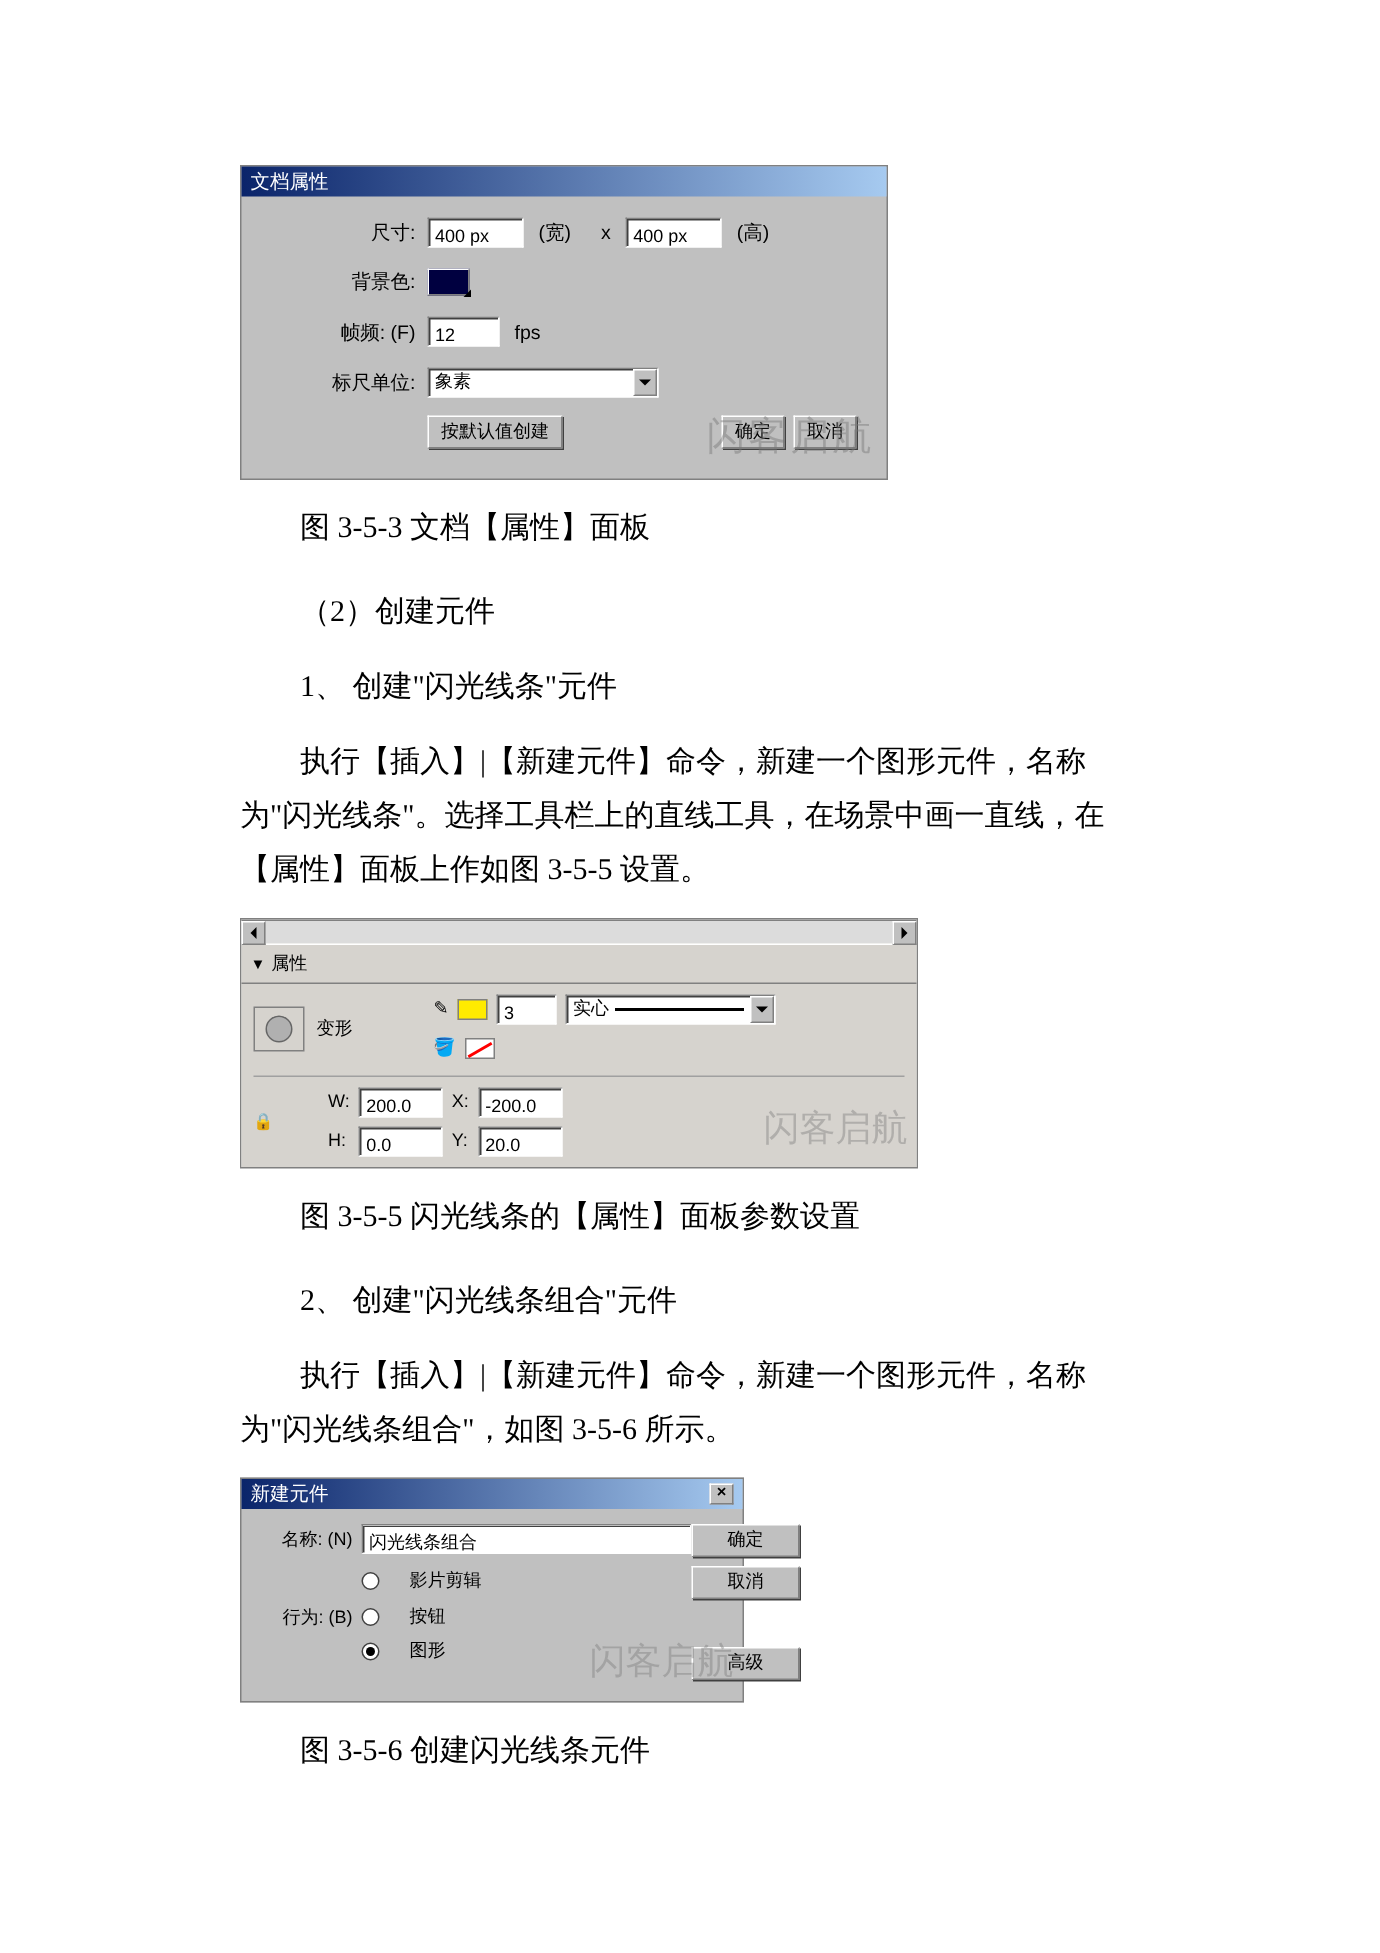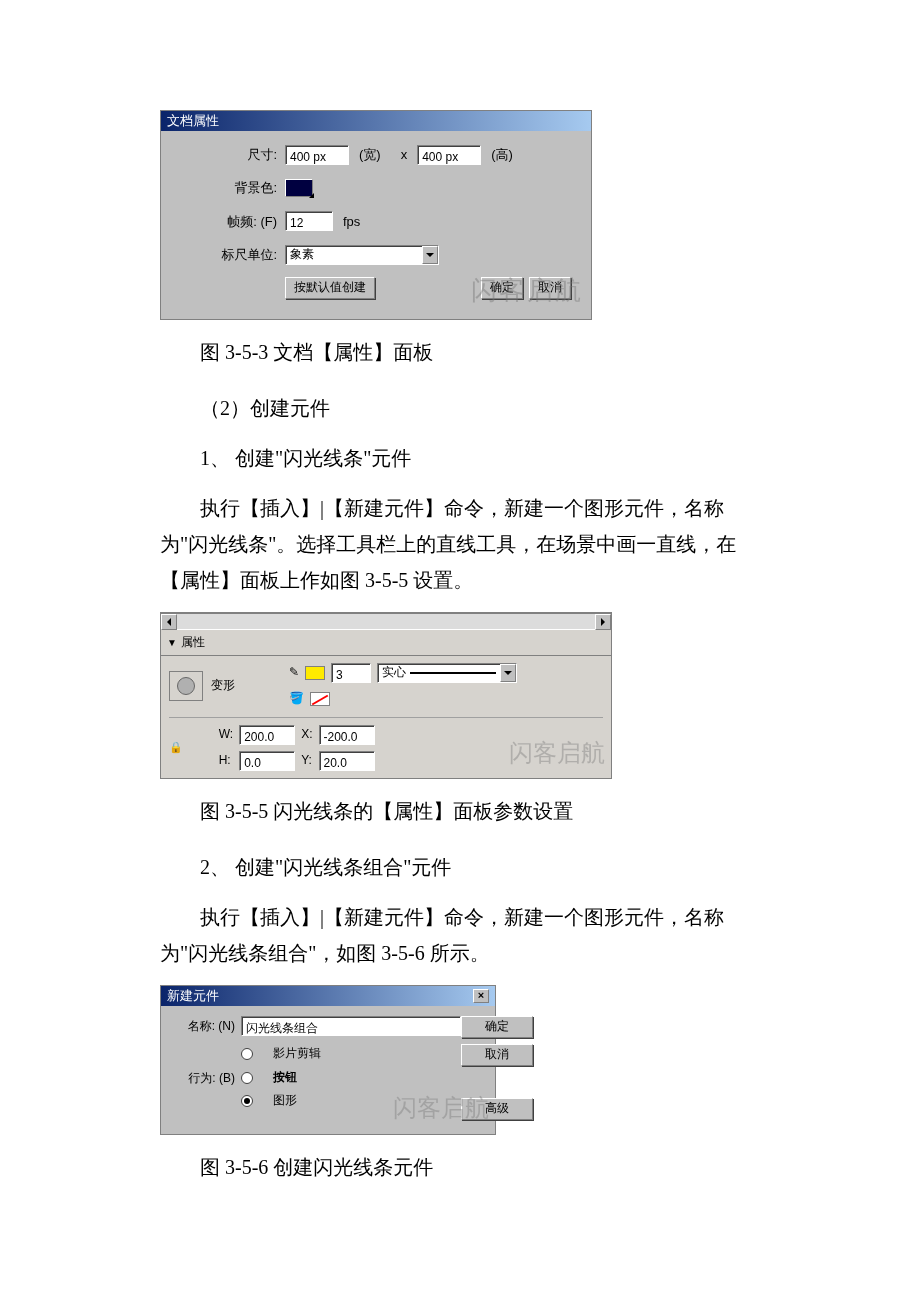--- a/index.html
+++ b/index.html
@@ -382,21 +382,21 @@
         <div class="dlg3-label">名称: (N)</div>
         <div class="inp" style="width:220px">闪光线条组合</div>
       </div>
       <div class="dlg3-row" style="align-items:center;">
         <div class="dlg3-label">行为: (B)</div>
         <div>
           <div class="radio-row" style="margin-left:0;">
             <span class="radio"></span>
             <span>影片剪辑</span>
           </div>
-          <div class="radio-row" style="margin-left:0;font-weight:bold;">
+          <div class="radio-row" style="margin-left:0;">
             <span class="radio"></span>
             <span>按钮</span>
           </div>
           <div class="radio-row" style="margin-left:0;">
             <span class="radio checked"></span>
             <span>图形</span>
           </div>
         </div>
       </div>
     </div>

